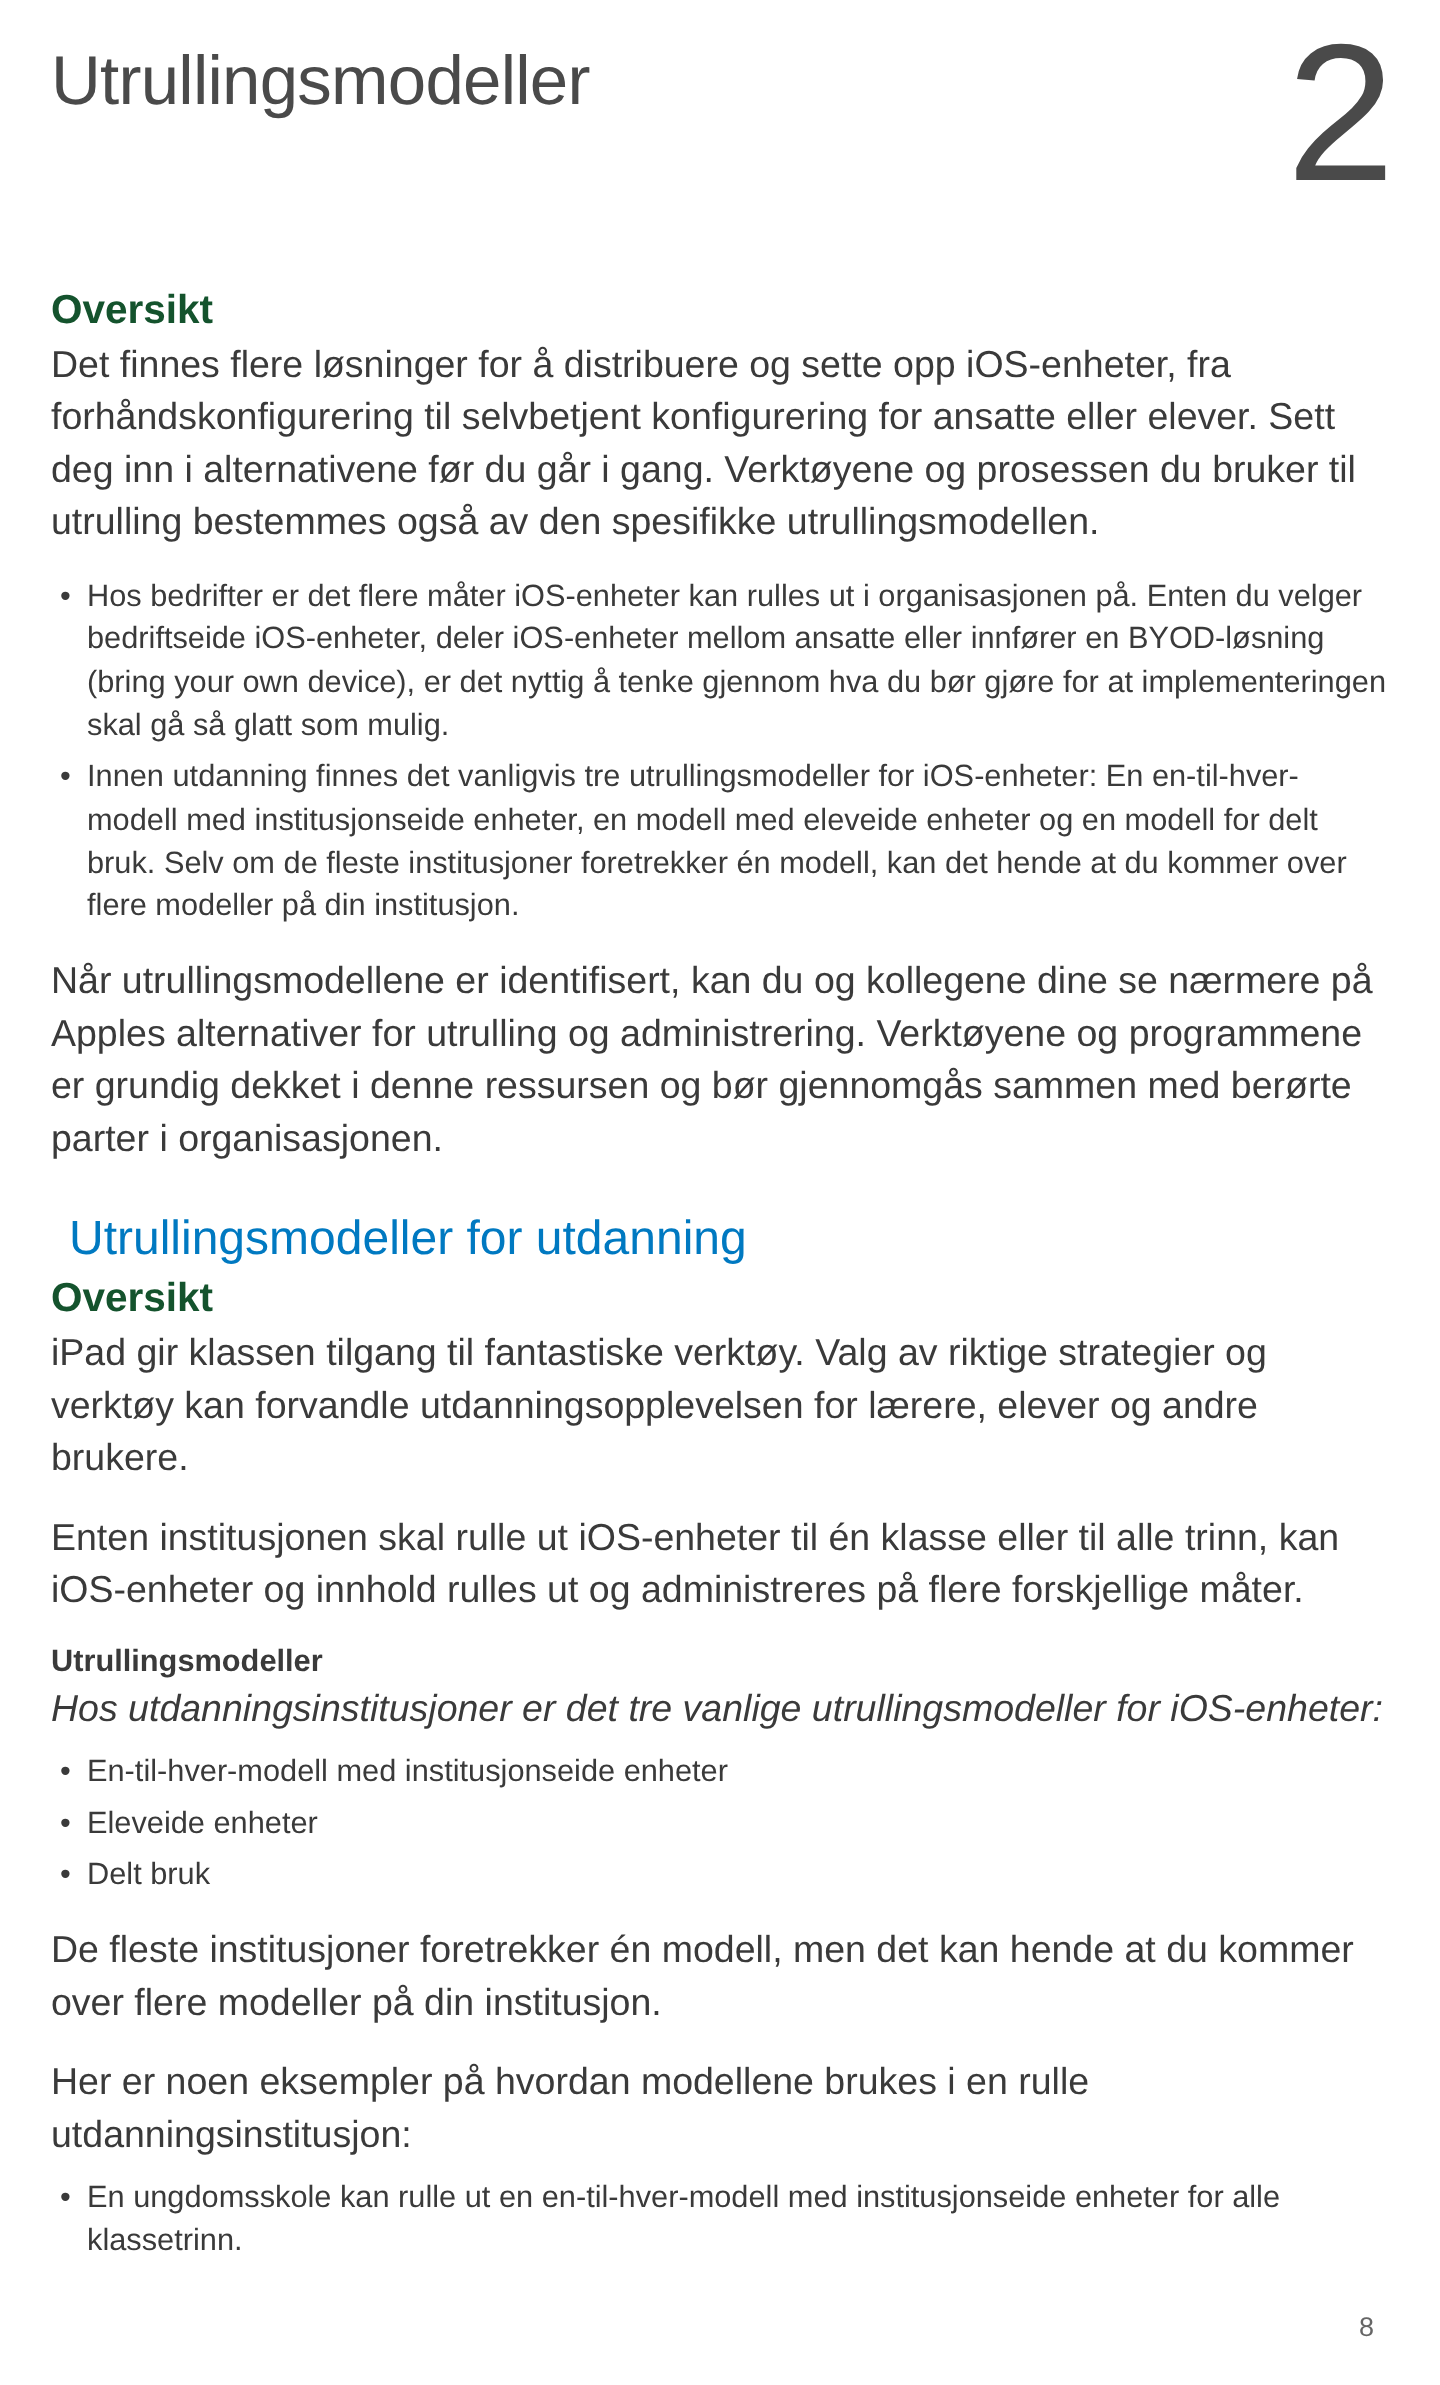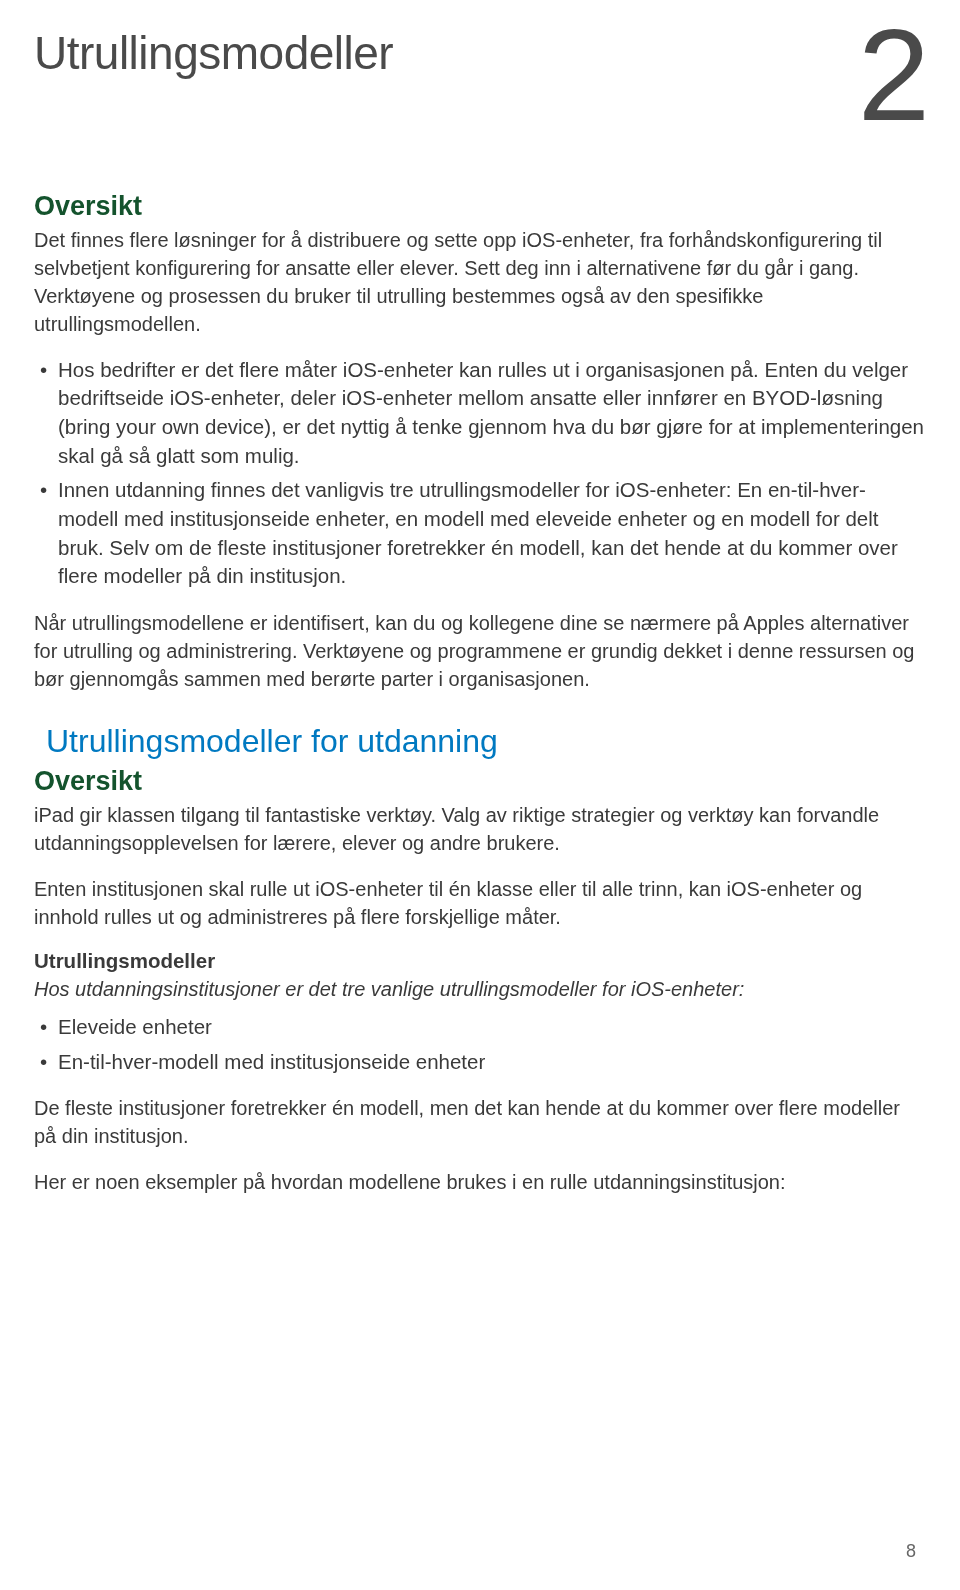--- a/index.html
+++ b/index.html
@@ -38,21 +38,21 @@
     color: #14532d;
     margin-bottom: 4px;
   }
   .section-blue-large {
     font-size: 32px;
     font-weight: 400;
     color: #0079c1;
     margin-bottom: 6px;
   }
   .body-text {
-    font-size: 20px;
+    font-size: 25px;
     line-height: 1.4;
     color: #3a3a3a;
     margin-bottom: 18px;
     font-weight: 300;
   }
   .bold-sub {
     font-size: 20.5px;
     font-weight: 600;
     color: #3a3a3a;
     margin-bottom: 2px;
@@ -106,23 +106,25 @@
 
 <div class="section-blue-large spacer-top">Utrullingsmodeller for utdanning</div>
 <div class="section-blue">Oversikt</div>
 <p class="body-text">iPad gir klassen tilgang til fantastiske verktøy. Valg av riktige strategier og verktøy kan forvandle utdanningsopplevelsen for lærere, elever og andre brukere.</p>
 <p class="body-text">Enten institusjonen skal rulle ut iOS-enheter til én klasse eller til alle trinn, kan iOS-enheter og innhold rulles ut og administreres på flere forskjellige måter.</p>
 
 <div class="bold-sub">Utrullingsmodeller</div>
 <p class="body-text" style="margin-bottom:10px;font-style:italic;">Hos utdanningsinstitusjoner er det tre vanlige utrullingsmodeller for iOS-enheter:</p>
 
 <ul>
+  <li>En-til-hver-modell med institusjonseide enheter</li>
   <li>Eleveide enheter</li>
-  <li>En-til-hver-modell med institusjonseide enheter</li>
+  <li>Delt bruk</li>
 </ul>
 
 <p class="body-text">De fleste institusjoner foretrekker én modell, men det kan hende at du kommer over flere modeller på din institusjon.</p>
 <p class="body-text" style="margin-bottom:10px;">Her er noen eksempler på hvordan modellene brukes i en rulle utdanningsinstitusjon:</p>
 
 <ul>
+  <li>En ungdomsskole kan rulle ut en en-til-hver-modell med institusjonseide enheter for alle klassetrinn.</li>
 </ul>
 
 <div class="page-number">8</div>
 
 </body></html>

